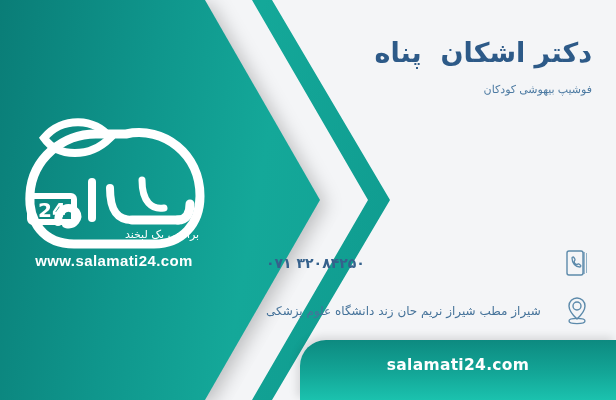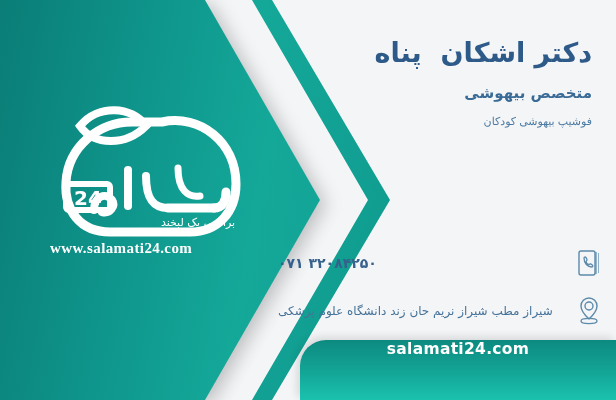--- a/index.html
+++ b/index.html
@@ -50,37 +50,36 @@
     width: 440px; height: 400px;
     background: linear-gradient(110deg, #0d8e85 0%, #14a899 45%, #0e978c 100%);
     clip-path: polygon(252px 0, 272px 0, 390px 200px, 272px 400px, 252px 400px, 368px 200px);
     filter: drop-shadow(5px 3px 7px rgba(0,0,0,0.20));
   }
 
   
   .logo-wrap {
     position: absolute;
     left: 14px;
-    top: 92px;
+    top: 104px;
     width: 200px;
     height: 165px;
-    margin-left: 36px;
   }
   .logo-svg { display: block; }
   .logo-url {
     position: absolute;
     left: 0;
     top: 148px;
     width: 200px;
-    text-align: left;
+    text-align: center;
     color: #ffffff;
     font-size: 15px;
     font-weight: bold;
     letter-spacing: 0.4px;
-    font-family: Liberation Serif, serif;
+    font-family: Liberation Sans, sans-serif;
   }
 
   
   .content {
     position: absolute;
     right: 24px;
     top: 36px;
     width: 320px;
     direction: rtl;
   }
@@ -102,21 +101,21 @@
   .fellowship {
     margin-top: 13px;
     color: #4c7aa2;
     font-size: 11px;
     font-family: Liberation Sans, sans-serif;
   }
 
   
   .contact {
     position: absolute;
-    right: 12px;
+    right: 24px;
     top: 246px;
     width: 330px;
     direction: rtl;
   }
   .c-row {
     display: flex;
     flex-direction: row;
     align-items: center;
     justify-content: flex-start;
     margin-bottom: 14px;
@@ -155,21 +154,21 @@
     position: absolute;
     left: 300px;
     bottom: 0;
     width: 316px;
     height: 60px;
     background: linear-gradient(180deg, #0d8a80 0%, #13a697 55%, #1bc2ae 100%);
     border-top-left-radius: 26px;
     display: flex;
     align-items: flex-start;
     justify-content: center;
-    padding-top: 0;
+    padding-top: 16px;
     box-sizing: border-box;
     box-shadow: -3px -3px 8px rgba(0,0,0,0.12);
   }
   .bottom-bar span {
     color: #ffffff;
     font-size: 15.5px;
     font-weight: bold;
     letter-spacing: 0.3px;
     font-family: "DejaVu Sans", sans-serif;
   }
@@ -204,21 +203,20 @@
       <rect x="16" y="92" width="44" height="26" rx="3" fill="none" stroke="#ffffff" stroke-width="6"></rect>
       <text x="38" y="113" font-family="DejaVu Sans, sans-serif" font-size="20" font-weight="bold" fill="#ffffff" text-anchor="middle">24</text>
 
       <text x="148" y="134" font-family="DejaVu Sans, sans-serif" font-size="11" fill="#ffffff" text-anchor="middle" direction="rtl">براحتی یک لبخند</text>
     </svg>
     <div class="logo-url">www.salamati24.com</div>
   </div>
 
   <div class="content">
     <div class="doc-name">دکتر اشکان  پناه</div>
-    <div class="specialty">متخصص بیهوشی</div>
     <div class="fellowship">فوشیپ بیهوشی کودکان</div>
   </div>
 
   <div class="contact">
 
     <div class="c-row">
       <div class="c-icon">
         <svg width="24" height="28" viewBox="0 0 24 28">
           <rect x="2" y="2" width="16" height="24" rx="2" fill="none" stroke="#5c8aab" stroke-width="1.4"></rect>
           <line x1="19" y1="3" x2="19" y2="25" stroke="#5c8aab" stroke-width="1.2"></line>

